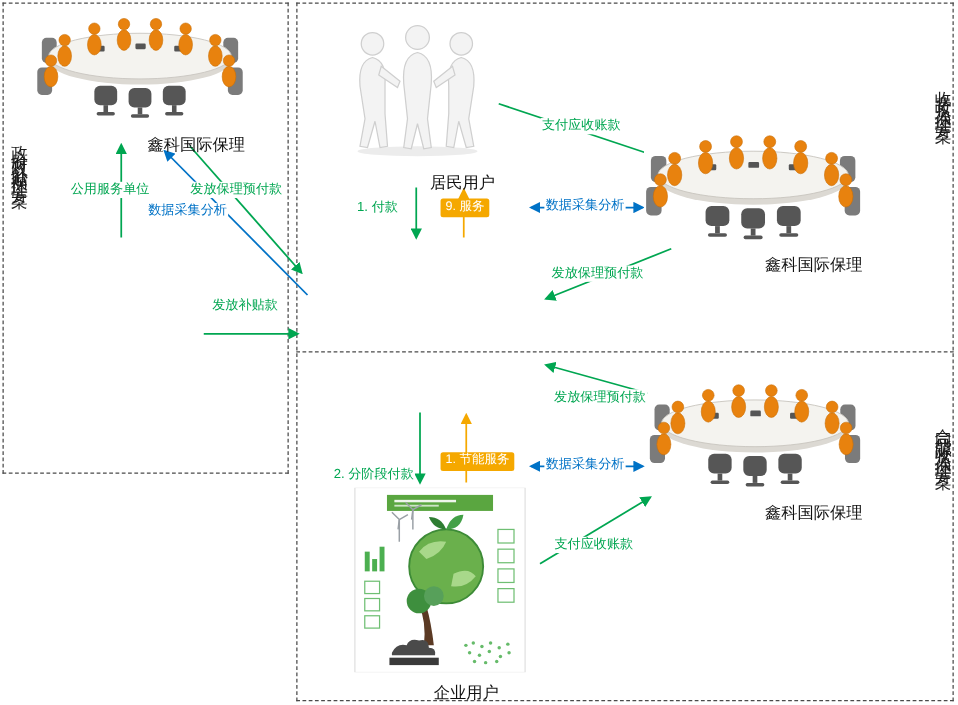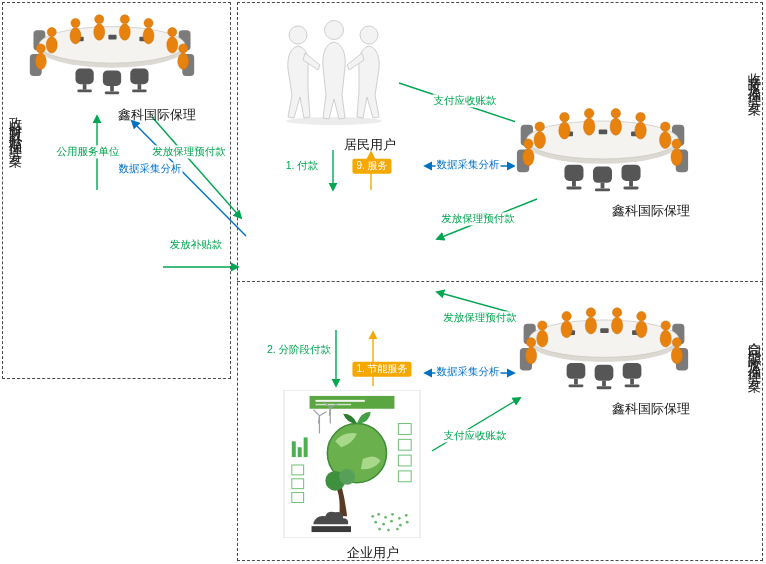--- a/index.html
+++ b/index.html
@@ -43,21 +43,21 @@
   #al-data-left{left:150px;top:169px}
   #al-grant{left:196px;top:245px}
   #al-payment{left:302px;top:166px}
   #al-service{left:372px;top:166px}
   #al-recv-top{left:465px;top:101px}
   #al-data-top{left:468px;top:165px}
   #al-adv-top{left:478px;top:219px}
   #al-adv-bottom{left:480px;top:318px}
   #al-data-bottom{left:468px;top:372px}
   #al-recv-bottom{left:475px;top:436px}
-  #al-phased{left:299px;top:350px}
+  #al-phased{left:299px;top:380px}
   #al-energy{left:382px;top:369px}
 </style>
 </head>
 <body>
 
 <svg width="0" height="0" style="position:absolute" aria-hidden="true">
   <defs>
     <symbol id="sym-table" viewBox="0 0 184 96">
       <rect width="184" height="96" fill="#fff"></rect>
       <g fill="#7b7b7b">

